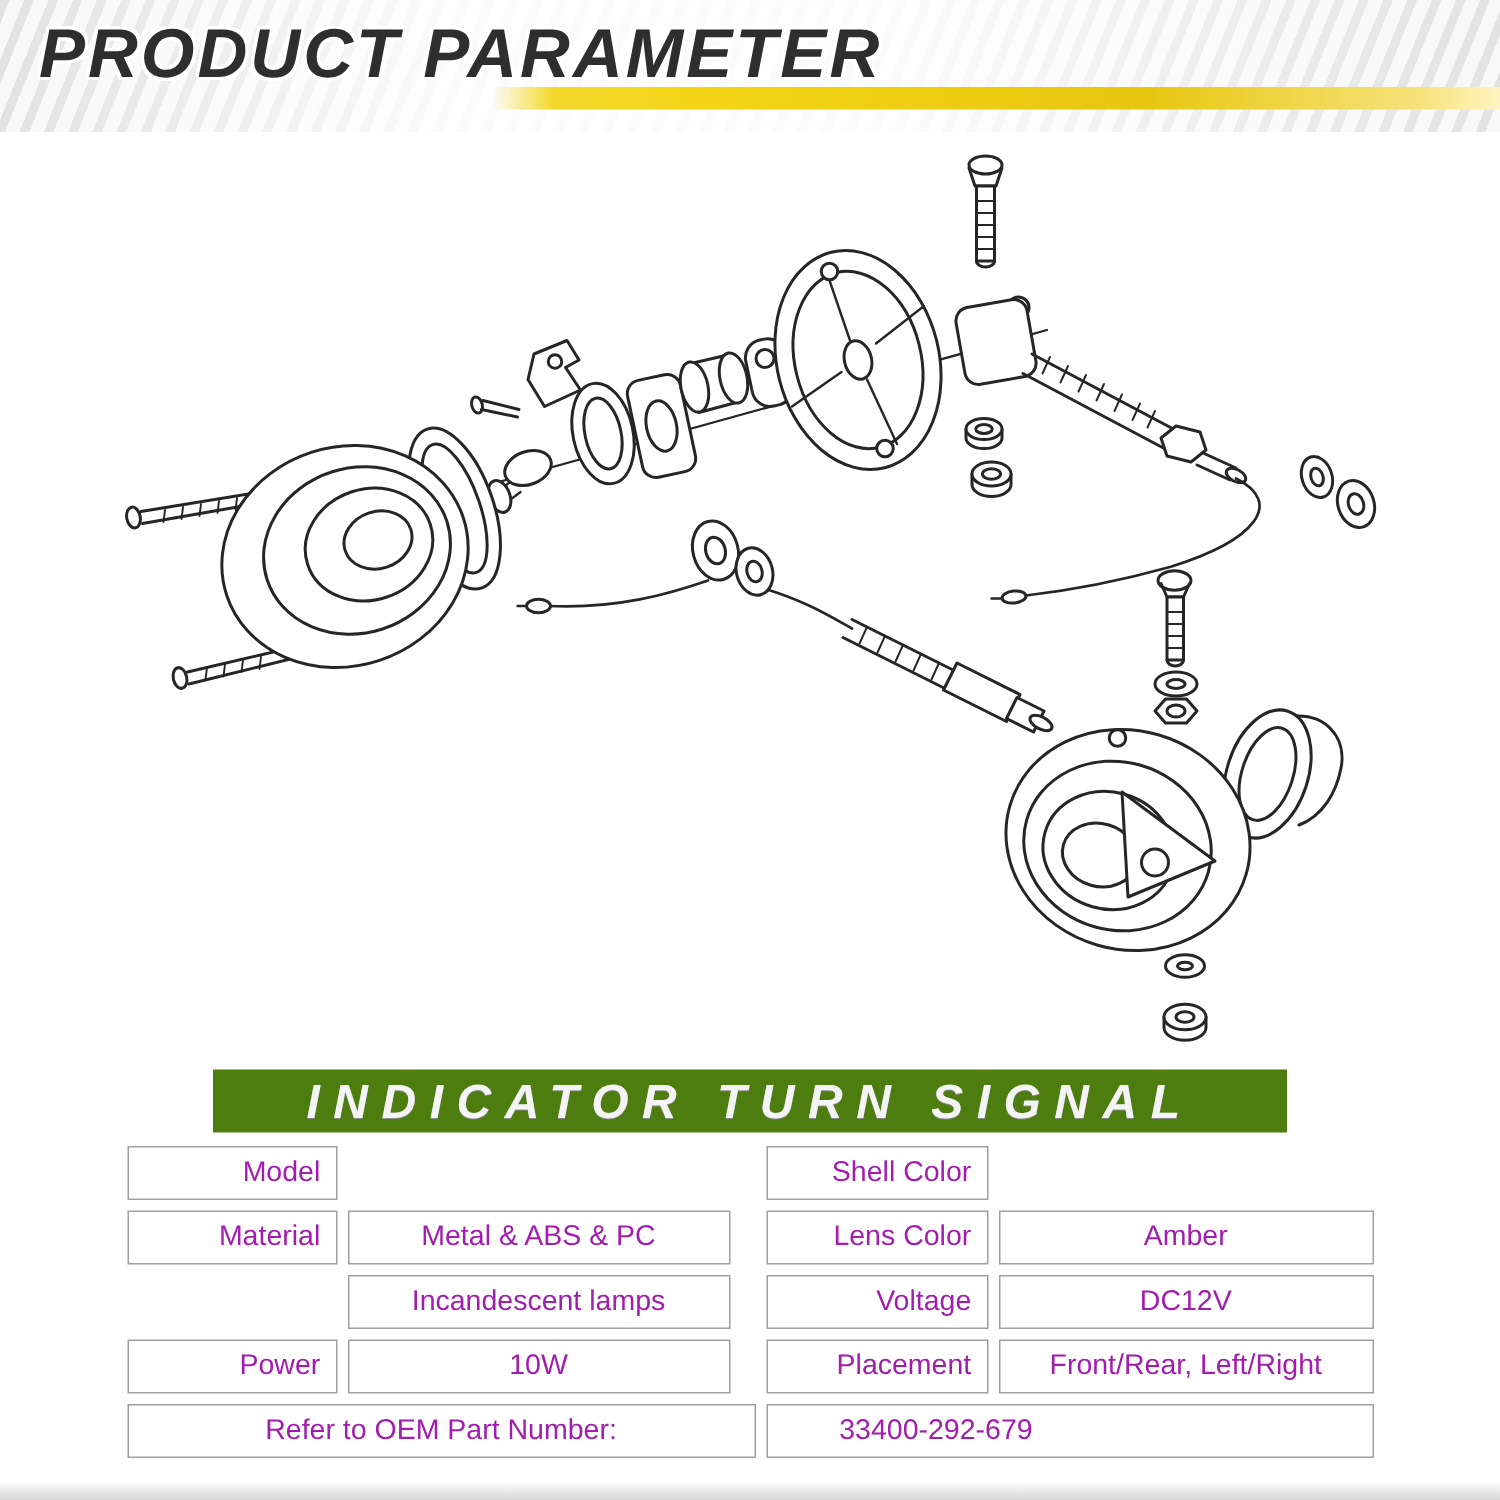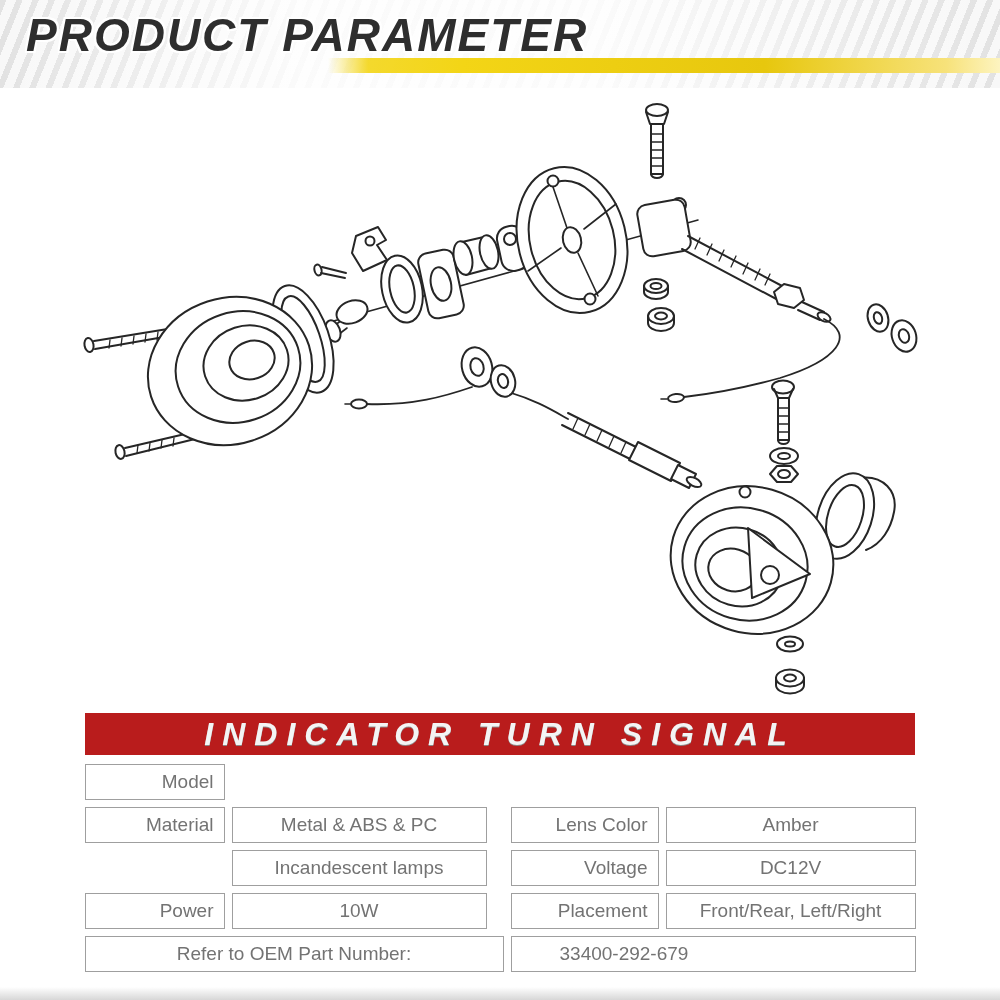--- a/index.html
+++ b/index.html
@@ -32,39 +32,39 @@
     background: linear-gradient(90deg, rgba(243,213,22,0) 0%, rgba(243,213,22,.9) 6%,
                 #f3d516 20%, #e7c70e 65%, #f7e27a 92%, #fdf4c0 100%);
   }
 
   
   .diagram-wrap{ position:relative; height:622px; }
   .diagram-wrap svg{ display:block; width:1000px; height:622px; }
 
   
   .banner{
-    width:830px; height:42px; margin:3px auto 9px auto;
-    background:#b91c1c; display:flex; align-items:center; justify-content:center;
+    width:716px; height:42px; margin:3px auto 9px auto;
+    background:#4d7c0f; display:flex; align-items:center; justify-content:center;
   }
   .banner-title{
     font-style:italic; font-weight:bold; font-size:32px; letter-spacing:9px;
     color:#f4f4f4; text-shadow:0 1px 0 #8a8a8a; white-space:nowrap;
   }
 
   
   .spec{
     width:831px; margin:0 auto;
     display:grid;
     grid-template-columns:140px 255px 10px 148px 250px;
     column-gap:7px; row-gap:7px;
   }
   .cell{
     border:1px solid #9f9f9f; background:#fff; height:34px;
     display:flex; align-items:center;
-    font-size:19px; color:#737373; white-space:nowrap;
+    font-size:19px; color:#a21caf; white-space:nowrap;
   }
   .cell.label{ justify-content:flex-end; padding-right:10px; }
   .cell.value{ justify-content:center; }
   .c1{ grid-column:1; } .c2{ grid-column:2; } .c4{ grid-column:4; } .c5{ grid-column:5; }
   .oem-label{ grid-column:1 / 4; justify-content:center; }
   .oem-value{ grid-column:4 / 6; justify-content:flex-start; padding-left:48px; }
 
   .bottom-strip{
     position:absolute; left:0; right:0; bottom:0; height:13px;
     background: linear-gradient(180deg, rgba(255,255,255,0) 0%, #d7d7d7 100%);
@@ -269,20 +269,21 @@
     </svg>
   </div>
 
   <div class="banner">
     <div class="banner-title">INDICATOR TURN SIGNAL</div>
   </div>
 
   <div class="spec">
 
     <div class="cell label c1">Model</div>
+    <div class="cell label c4">Shell Color</div>
 
     <div class="cell label c1">Material</div>
     <div class="cell value c2">Metal &amp; ABS &amp; PC</div>
     <div class="cell label c4">Lens Color</div>
     <div class="cell value c5">Amber</div>
 
     <div class="cell value c2">Incandescent lamps</div>
     <div class="cell label c4">Voltage</div>
     <div class="cell value c5">DC12V</div>
 

